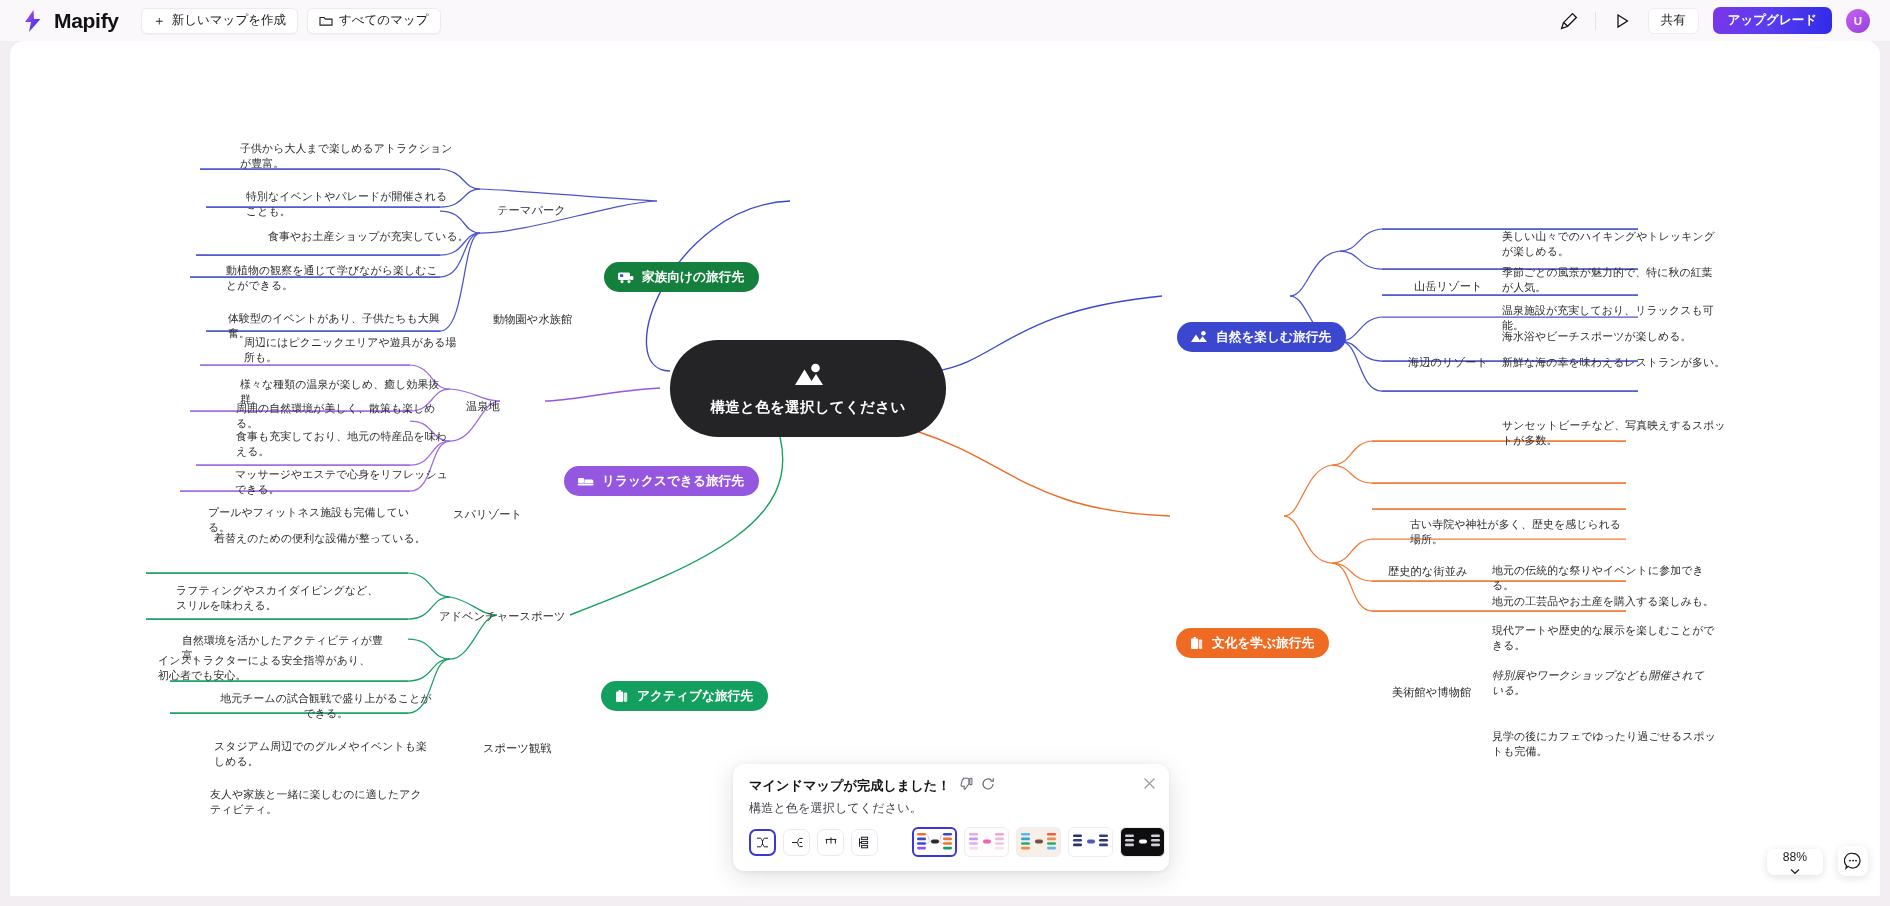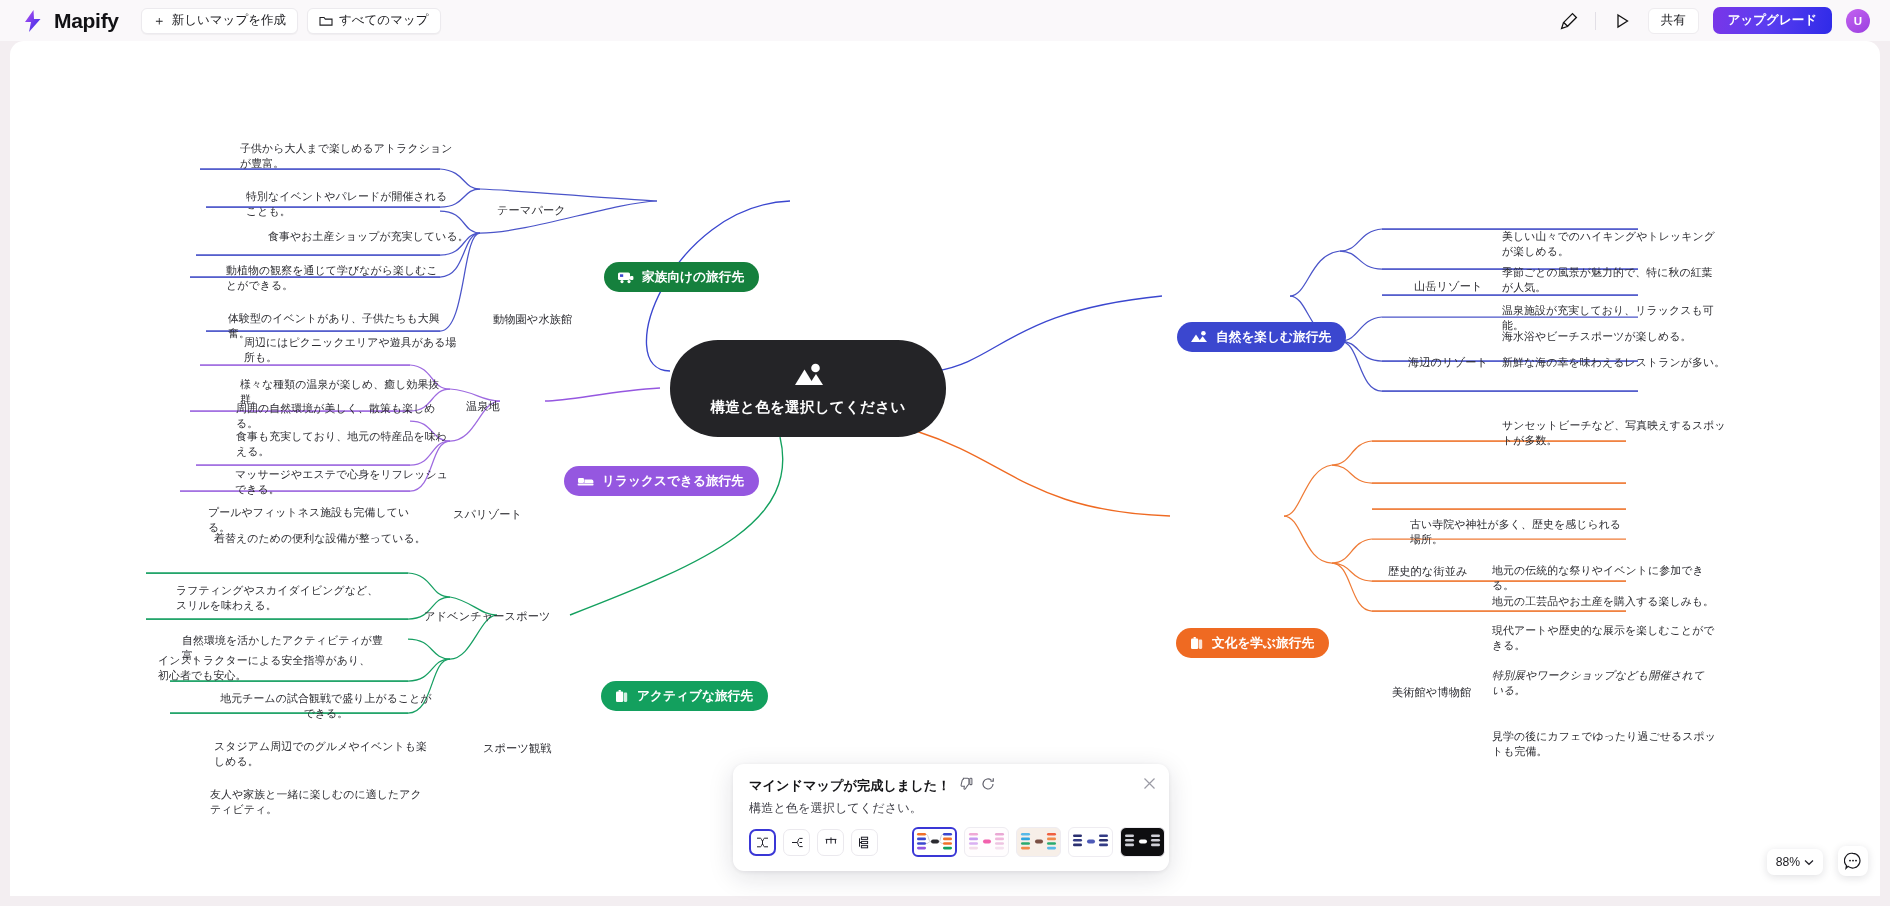--- a/index.html
+++ b/index.html
@@ -128,20 +128,21 @@
 
   
   #zoom-ctl {
     position: absolute; left: 1767px; top: 849px;
     height: 26px; min-width: 56px;
     background: #fff; border-radius: 7px;
     box-shadow: 0 2px 9px rgba(24,20,40,.13);
     display: flex; align-items: center; justify-content: center; gap: 4px;
     padding: 0 8px; font-size: 12.2px; color: #1b1b20;
     z-index: 32;
+    flex-direction: column;
   }
   #chat-btn {
     position: absolute; left: 1838px; top: 846px;
     width: 30px; height: 30px; background: #fff; border-radius: 8px;
     box-shadow: 0 2px 9px rgba(24,20,40,.13);
     display: flex; align-items: center; justify-content: center;
     z-index: 32;
   }
 </style>
 </head>
@@ -381,21 +382,21 @@
     <div class="branch" style="left:591px; top:640px; background:#13a05e;">
       <span class="b-ico">
         <svg width="15" height="15" viewBox="0 0 15 15">
             <rect x="2" y="2.6" width="7.2" height="10.3" rx="1.2" fill="#fff"></rect>
             <rect x="9.8" y="3.6" width="3.4" height="9.3" rx="1.1" fill="#fff" opacity=".82"></rect>
             <rect x="4.6" y="1" width="2.2" height="1.8" fill="#fff"></rect>
           </svg>
       </span>
       <span>アクティブな旅行先</span>
     </div>
-    <div class="sub-label" style="left:414px; top:568px;">アドベンチャースポーツ</div>
+    <div class="sub-label" style="left:429px; top:568px;">アドベンチャースポーツ</div>
     <div class="sub-label" style="left:473px; top:700px;">スポーツ観戦</div>
     <div class="leaf" style="left:166px; top:542px; width:206px;">ラフティングやスカイダイビングなど、スリルを味わえる。</div>
     <div class="leaf" style="left:172px; top:592px; width:210px;">自然環境を活かしたアクティビティが豊富。</div>
     <div class="leaf" style="left:148px; top:612px; width:214px;">インストラクターによる安全指導があり、初心者でも安心。</div>
     <div class="leaf" style="left:208px; top:650px; width:216px;text-align:center;">地元チームの試合観戦で盛り上がることができる。</div>
     <div class="leaf" style="left:204px; top:698px; width:216px;">スタジアム周辺でのグルメやイベントも楽しめる。</div>
     <div class="leaf" style="left:200px; top:746px; width:216px;">友人や家族と一緒に楽しむのに適したアクティビティ。</div>
 
     <div class="branch" style="left:1167px; top:281px; background:#3b47cf;">
       <span class="b-ico">

